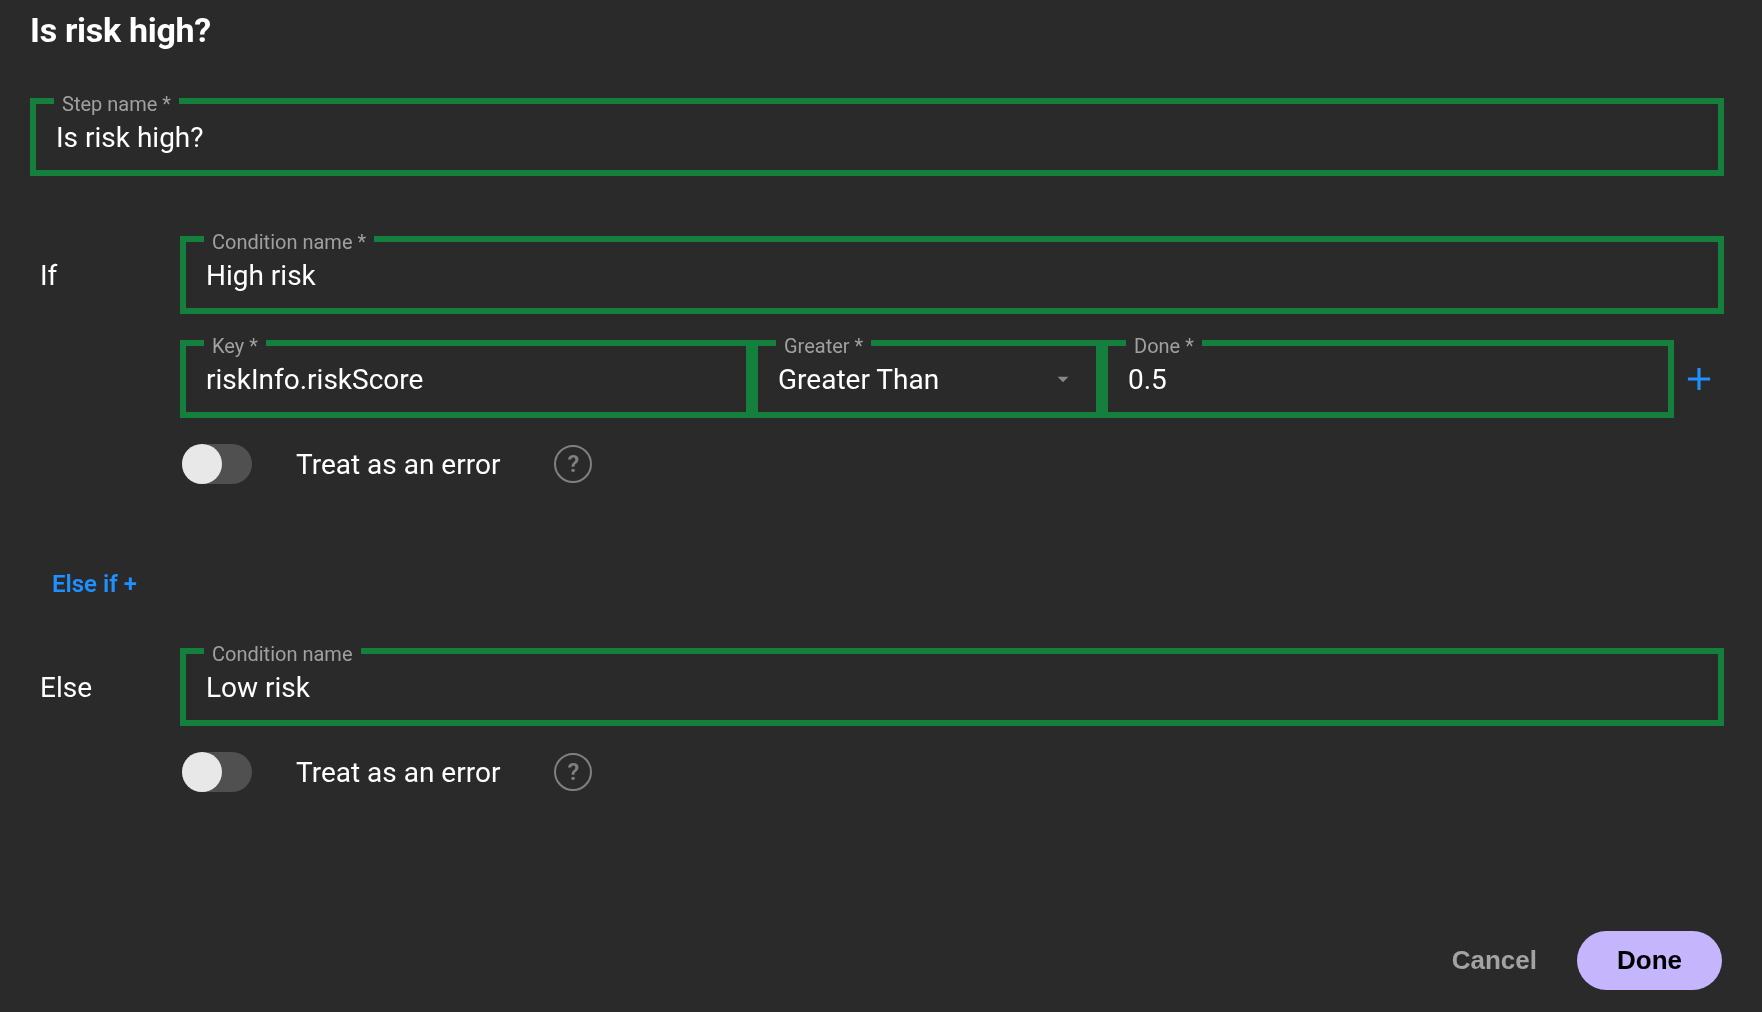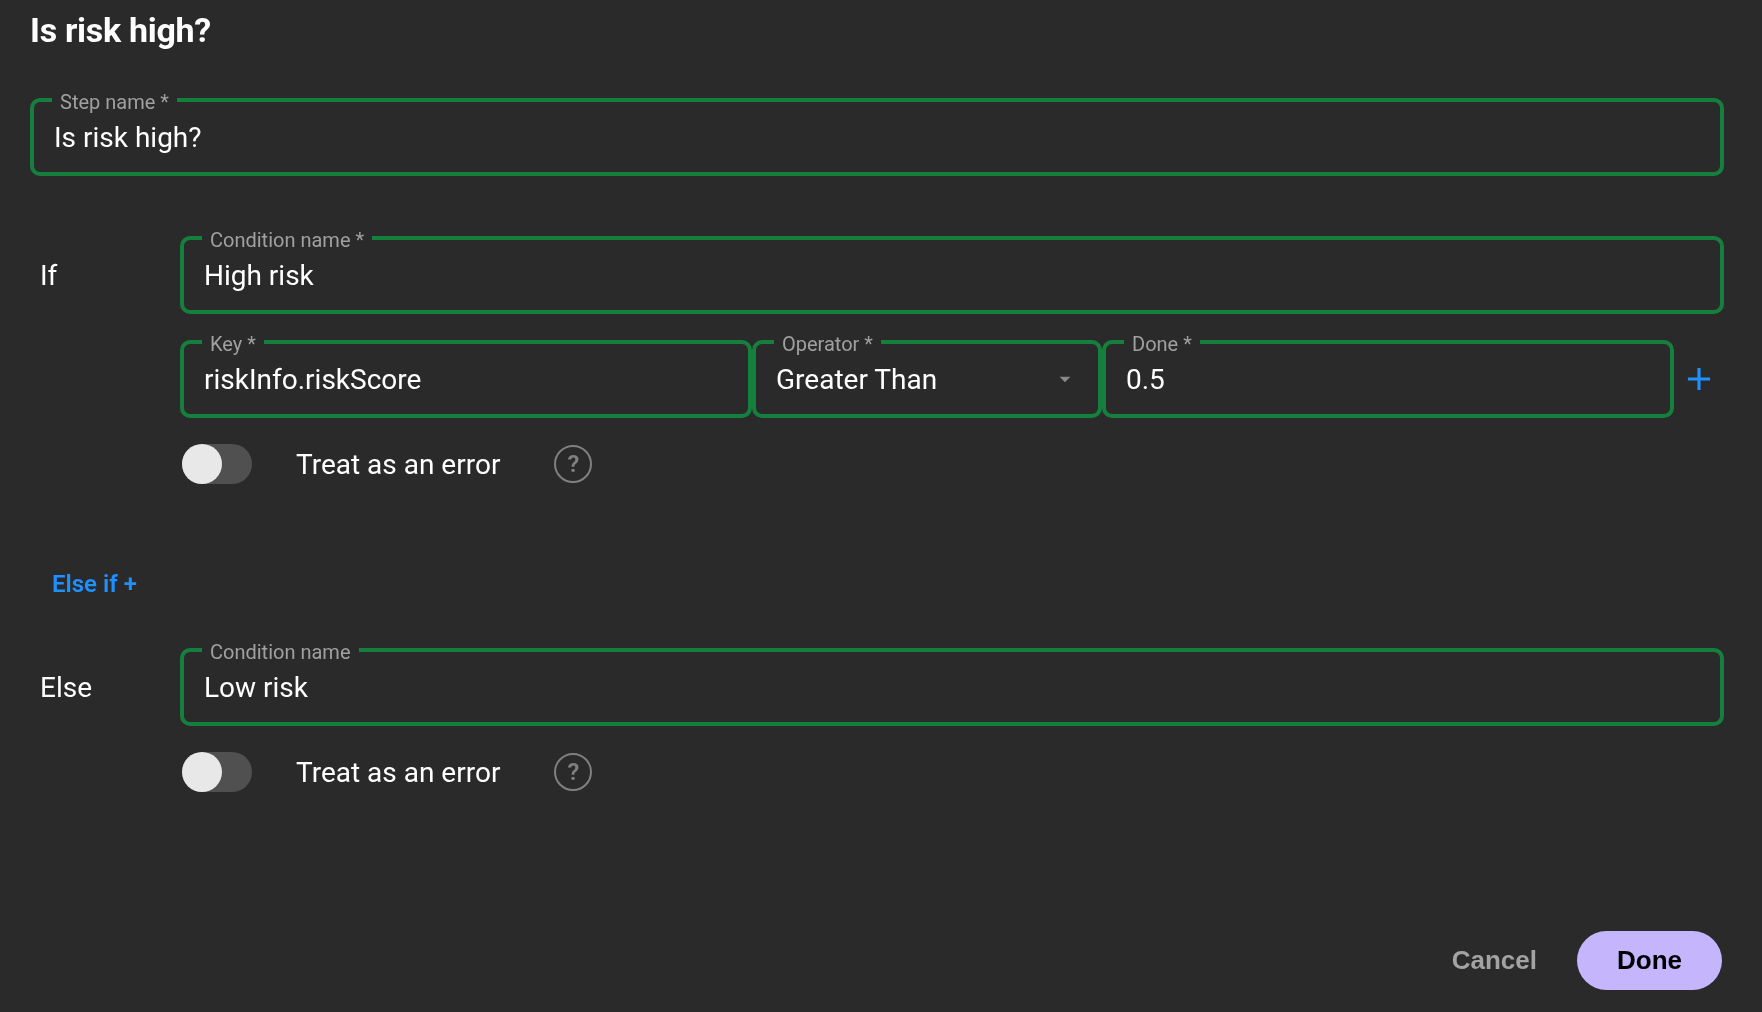--- a/index.html
+++ b/index.html
@@ -22,22 +22,22 @@
     font-weight: 700;
     margin-bottom: 48px;
     letter-spacing: -0.3px;
   }
   
   .field {
     position: relative;
     margin-bottom: 0;
   }
   .field .outline {
-    border: 4px solid #15803d;
-    border-radius: 10px;
+    border: 6px solid #15803d;
+    border-radius: 0;
     height: 78px;
     display: flex;
     align-items: center;
     padding: 0 20px;
     position: relative;
   }
   .field .float-label {
     position: absolute;
     top: -12px;
     left: 18px;
@@ -226,21 +226,21 @@
   
   <div class="cond-row indent">
     <div class="field key-field">
       <div class="outline">
         <span class="float-label">Key *</span>
         <input class="text-input" type="text" value="riskInfo.riskScore" style="">
       </div>
     </div>
     <div class="field op-field">
       <div class="outline">
-        <span class="float-label">Operator *</span>
+        <span class="float-label">Greater *</span>
         <div class="select-display">
           <span>Greater Than</span>
           <span class="select-arrow">
             <svg width="26" height="26" viewBox="0 0 24 24">
                 <path fill="#888" d="M7 10l5 5 5-5z"></path>
               </svg>
           </span>
         </div>
       </div>
     </div>

